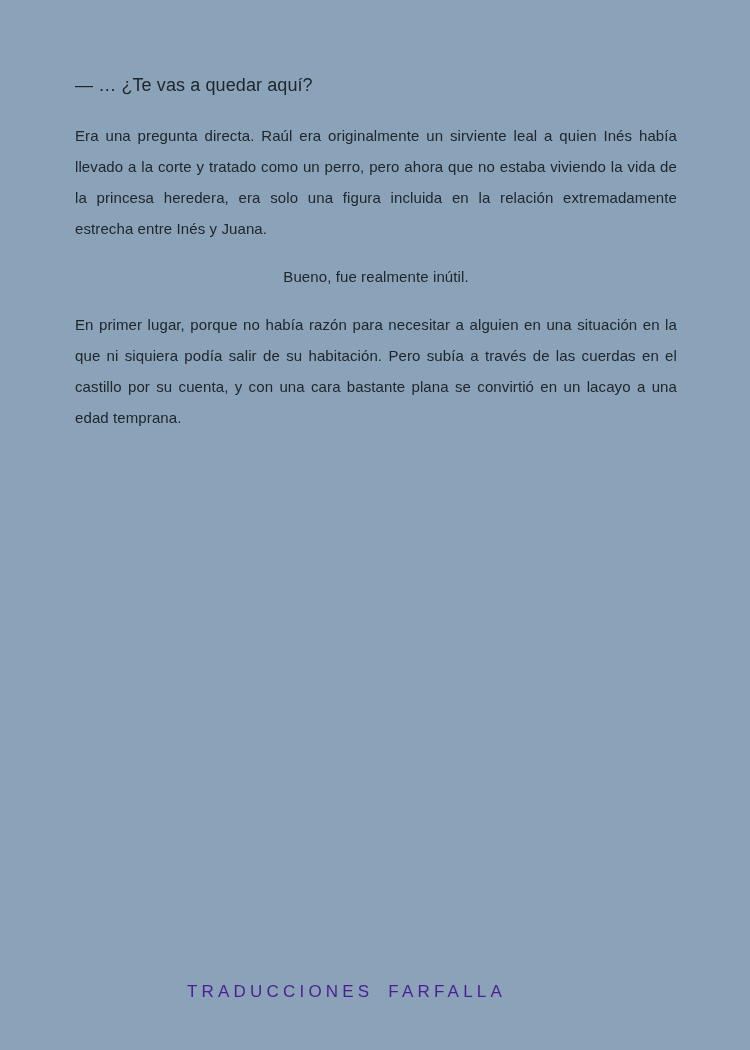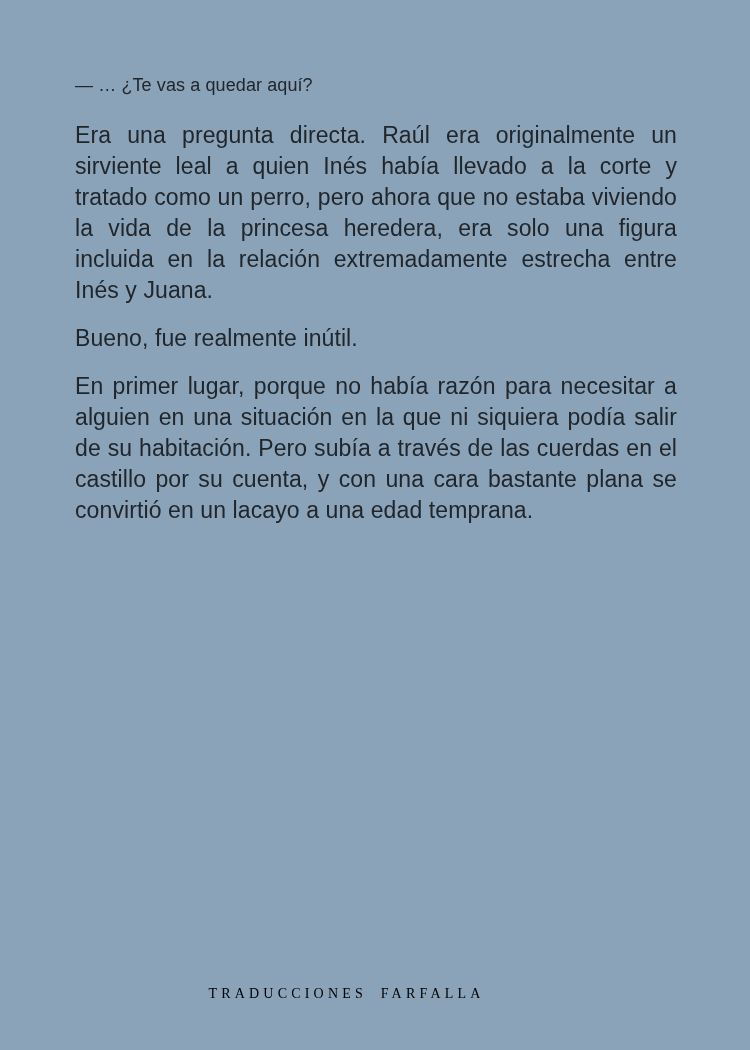--- a/index.html
+++ b/index.html
@@ -21,51 +21,51 @@
     box-sizing: border-box;
   }
   .content {
     position: absolute;
     left: 75px;
     top: 70px;
     width: 602px;
   }
   .para {
     color: #20262c;
-    font-size: 23px;
+    font-size: 15px;
     line-height: 31px;
     margin: 0 0 17px 0;
     text-align: justify;
     text-justify: inter-word;
     letter-spacing: 0.1px;
   }
   .para:last-child {
     margin-bottom: 16px;
   }
   .para.first {
     font-size: 18px;
     text-align: left;
     margin-bottom: 19px;
   }
   .para.noj {
-    text-align: left;
+    text-align: center;
   }
   .footer {
     position: absolute;
     left: 0;
     right: 0;
     bottom: 48px;
     text-align: center;
   }
   .footer-text {
     display: inline-block;
-    color: #000000;
-    font-size: 14px;
+    color: #4c1d95;
+    font-size: 17px;
     letter-spacing: 4.2px;
-    font-family: Liberation Serif, serif;
+    font-family: Liberation Sans, sans-serif;
     word-spacing: 6px;
   }
 </style>
 </head>
 <body>
 
 <div class="page">
 
   <div class="content">
     <p class="para first">— … ¿Te vas a quedar aquí?</p>

